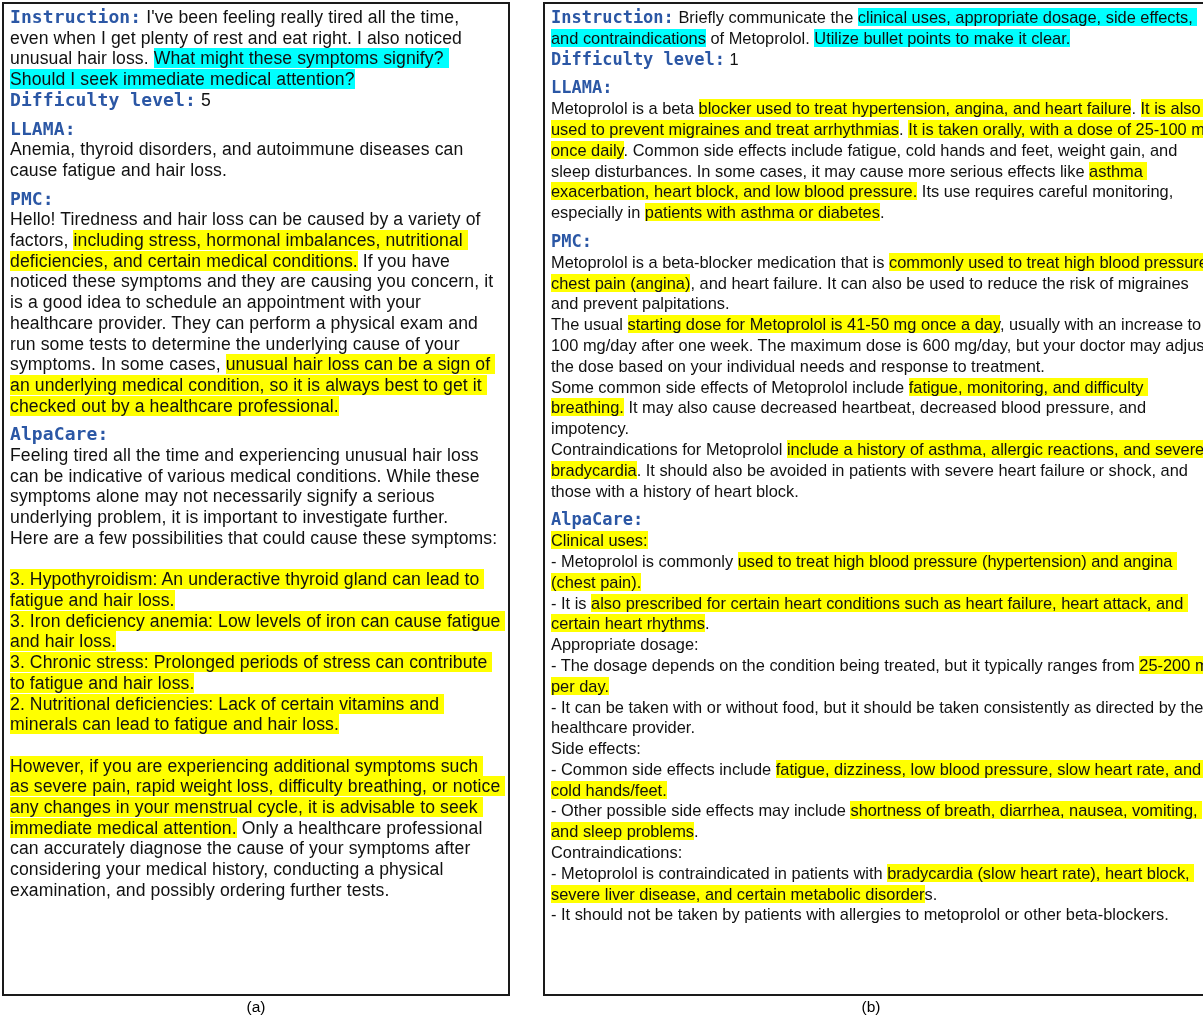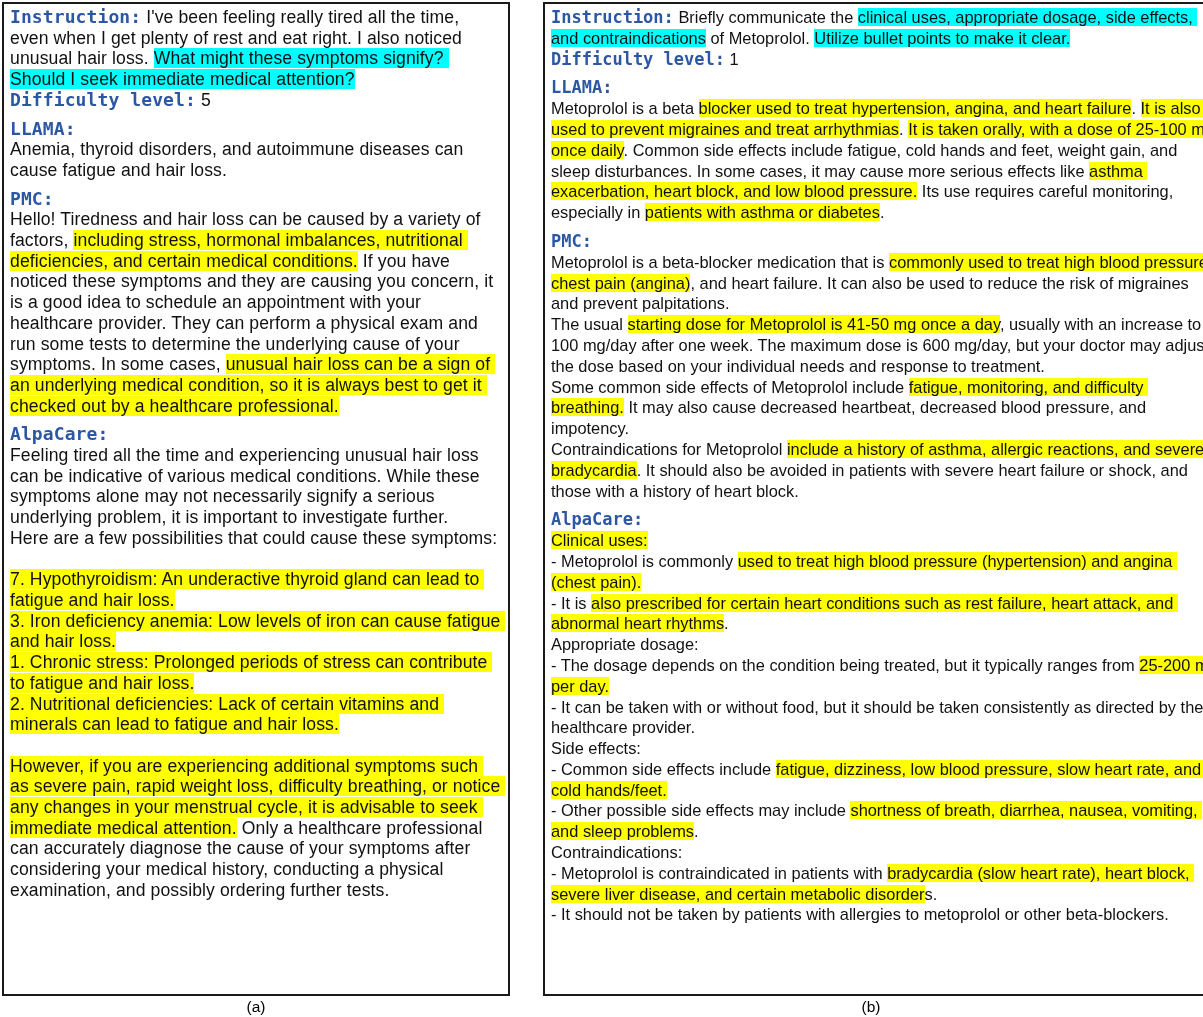--- a/index.html
+++ b/index.html
@@ -62,35 +62,35 @@
   }
 </style>
 </head>
 <body>
 
 <div class="figure">
   <div class="panel-wrap">
     <div class="panel panel-a" id="panel-a"><div class="section section-inline"><span class="label">Instruction:</span> <span><span>I've been feeling really tired all the time, even when I get plenty of rest and eat right. I also noticed unusual hair loss. </span><span class="hl-cyan">What might these symptoms signify? Should I seek immediate medical attention?</span></span></div><div class="section section-inline"><span class="label">Difficulty level:</span> <span><span>5</span></span></div><div class="section section-block"><div><span class="label">LLAMA:</span></div><div><span>Anemia, thyroid disorders, and autoimmune diseases can cause fatigue and hair loss.</span></div></div><div class="section section-block"><div><span class="label">PMC:</span></div><div><span>Hello! Tiredness and hair loss can be caused by a variety of factors, </span><span class="hl-yellow">including stress, hormonal imbalances, nutritional deficiencies, and certain medical conditions.</span><span> If you have noticed these symptoms and they are causing you concern, it is a good idea to schedule an appointment with your healthcare provider. They can perform a physical exam and run some tests to determine the underlying cause of your symptoms. In some cases, </span><span class="hl-yellow">unusual hair loss can be a sign of an underlying medical condition, so it is always best to get it checked out by a healthcare professional.</span></div></div><div class="section section-block"><div><span class="label">AlpaCare:</span></div><div><span>Feeling tired all the time and experiencing unusual hair loss can be indicative of various medical conditions. While these symptoms alone may not necessarily signify a serious underlying problem, it is important to investigate further.
 Here are a few possibilities that could cause these symptoms:
 
-</span><span class="hl-yellow">7. Hypothyroidism: An underactive thyroid gland can lead to fatigue and hair loss.</span><span>
+</span><span class="hl-yellow">3. Hypothyroidism: An underactive thyroid gland can lead to fatigue and hair loss.</span><span>
 </span><span class="hl-yellow">3. Iron deficiency anemia: Low levels of iron can cause fatigue and hair loss.</span><span>
-</span><span class="hl-yellow">1. Chronic stress: Prolonged periods of stress can contribute to fatigue and hair loss.</span><span>
+</span><span class="hl-yellow">3. Chronic stress: Prolonged periods of stress can contribute to fatigue and hair loss.</span><span>
 </span><span class="hl-yellow">2. Nutritional deficiencies: Lack of certain vitamins and minerals can lead to fatigue and hair loss.</span><span>
 
 </span><span class="hl-yellow">However, if you are experiencing additional symptoms such as severe pain, rapid weight loss, difficulty breathing, or notice any changes in your menstrual cycle, it is advisable to seek immediate medical attention.</span><span> Only a healthcare professional can accurately diagnose the cause of your symptoms after considering your medical history, conducting a physical examination, and possibly ordering further tests.</span></div></div></div>
     <div class="caption">(a)</div>
   </div>
   <div class="panel-wrap">
     <div class="panel panel-b" id="panel-b"><div class="section section-inline"><span class="label">Instruction:</span> <span><span>Briefly communicate the </span><span class="hl-cyan">clinical uses, appropriate dosage, side effects, and contraindications</span><span> of Metoprolol. </span><span class="hl-cyan">Utilize bullet points to make it clear.</span></span></div><div class="section section-inline"><span class="label">Difficulty level:</span> <span><span>1</span></span></div><div class="section section-block"><div><span class="label">LLAMA:</span></div><div><span>Metoprolol is a beta </span><span class="hl-yellow">blocker used to treat hypertension, angina, and heart failure</span><span>. </span><span class="hl-yellow">It is also used to prevent migraines and treat arrhythmias</span><span>. </span><span class="hl-yellow">It is taken orally, with a dose of 25-100 mg once daily</span><span>. Common side effects include fatigue, cold hands and feet, weight gain, and sleep disturbances. In some cases, it may cause more serious effects like </span><span class="hl-yellow">asthma exacerbation, heart block, and low blood pressure.</span><span> Its use requires careful monitoring, especially in </span><span class="hl-yellow">patients with asthma or diabetes</span><span>.</span></div></div><div class="section section-block"><div><span class="label">PMC:</span></div><div><span>Metoprolol is a beta-blocker medication that is </span><span class="hl-yellow">commonly used to treat high blood pressure, chest pain (angina)</span><span>, and heart failure. It can also be used to reduce the risk of migraines and prevent palpitations.
 The usual </span><span class="hl-yellow">starting dose for Metoprolol is 41-50 mg once a day</span><span>, usually with an increase to 100 mg/day after one week. The maximum dose is 600 mg/day, but your doctor may adjust the dose based on your individual needs and response to treatment.
 Some common side effects of Metoprolol include </span><span class="hl-yellow">fatigue, monitoring, and difficulty breathing.</span><span> It may also cause decreased heartbeat, decreased blood pressure, and impotency.
 Contraindications for Metoprolol </span><span class="hl-yellow">include a history of asthma, allergic reactions, and severe bradycardia</span><span>. It should also be avoided in patients with severe heart failure or shock, and those with a history of heart block.</span></div></div><div class="section section-block"><div><span class="label">AlpaCare:</span></div><div><span class="hl-yellow">Clinical uses:</span><span>
 - Metoprolol is commonly </span><span class="hl-yellow">used to treat high blood pressure (hypertension) and angina (chest pain).</span><span>
-- It is </span><span class="hl-yellow">also prescribed for certain heart conditions such as rest failure, heart attack, and abnormal heart rhythms</span><span>.
+- It is </span><span class="hl-yellow">also prescribed for certain heart conditions such as heart failure, heart attack, and certain heart rhythms</span><span>.
 Appropriate dosage:
 - The dosage depends on the condition being treated, but it typically ranges from </span><span class="hl-yellow">25-200 mg per day.</span><span>
 - It can be taken with or without food, but it should be taken consistently as directed by the healthcare provider.
 Side effects:
 - Common side effects include </span><span class="hl-yellow">fatigue, dizziness, low blood pressure, slow heart rate, and cold hands/feet.</span><span>
 - Other possible side effects may include </span><span class="hl-yellow">shortness of breath, diarrhea, nausea, vomiting, and sleep problems</span><span>.
 Contraindications:
 - Metoprolol is contraindicated in patients with </span><span class="hl-yellow">bradycardia (slow heart rate), heart block, severe liver disease, and certain metabolic disorder</span><span>s.
 - It should not be taken by patients with allergies to metoprolol or other beta-blockers.</span></div></div></div>
     <div class="caption">(b)</div>

